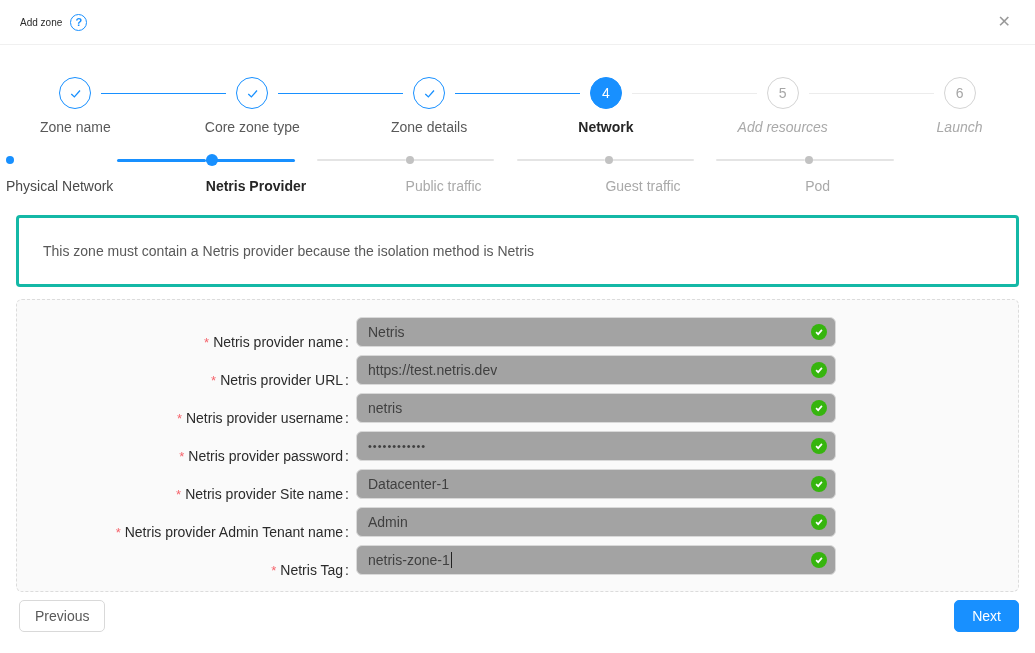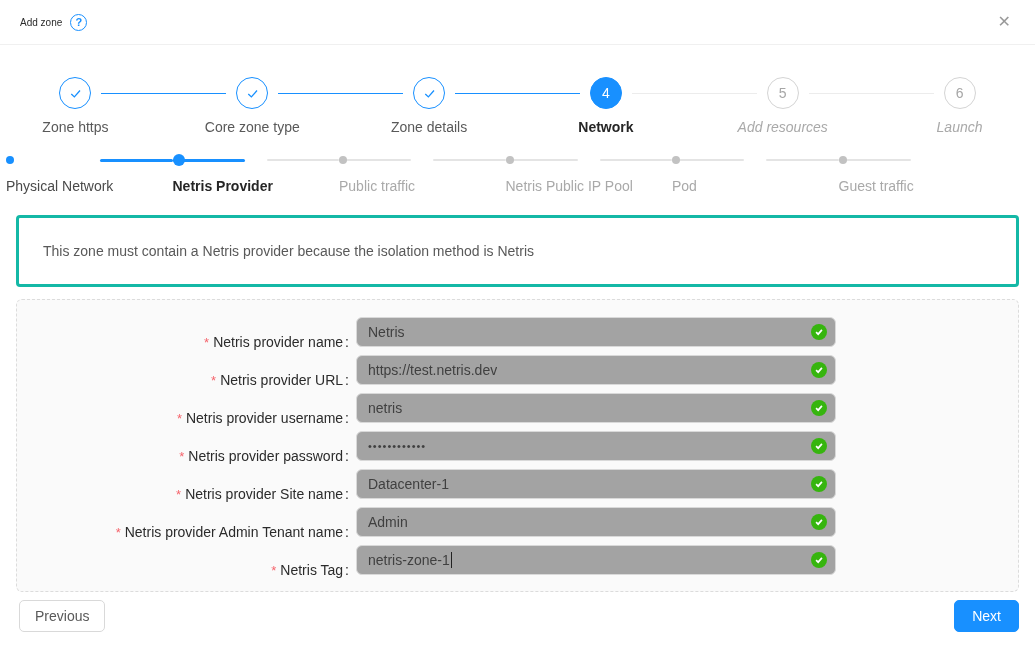--- a/index.html
+++ b/index.html
@@ -87,21 +87,21 @@
   <span class="close-btn">✕</span>
 </div>
 
 <div class="steps">
   <div class="step done">
     <div class="circle">
       <svg width="15" height="15" viewBox="0 0 16 16">
           <path d="M3.5 8.5 L6.8 11.6 L12.8 4.8" fill="none" stroke="#1890ff" stroke-width="1.4"></path>
         </svg>
     </div>
-    <div class="slabel">Zone https</div>
+    <div class="slabel">Zone name</div>
   </div>
   <div class="step done lb">
     <div class="circle">
       <svg width="15" height="15" viewBox="0 0 16 16">
           <path d="M3.5 8.5 L6.8 11.6 L12.8 4.8" fill="none" stroke="#1890ff" stroke-width="1.4"></path>
         </svg>
     </div>
     <div class="slabel">Core zone type</div>
   </div>
   <div class="step done lb">
@@ -142,33 +142,27 @@
   <div class="sub wait">
     <div class="dotbox">
         <span class="dot"></span>
       </div>
     <div class="sublabel">Public traffic</div>
   </div>
   <div class="sub wait">
     <div class="dotbox">
         <span class="dot"></span>
       </div>
-    <div class="sublabel">Netris Public IP Pool</div>
+    <div class="sublabel">Guest traffic</div>
   </div>
   <div class="sub wait">
     <div class="dotbox">
         <span class="dot"></span>
       </div>
     <div class="sublabel">Pod</div>
-  </div>
-  <div class="sub wait">
-    <div class="dotbox">
-        <span class="dot"></span>
-      </div>
-    <div class="sublabel">Guest traffic</div>
   </div>
 </div>
 
 <div class="notice">
   <span>This zone must contain a Netris provider because the isolation method is Netris</span>
 </div>
 
 <div class="formbox">
 
   <div class="frow">

